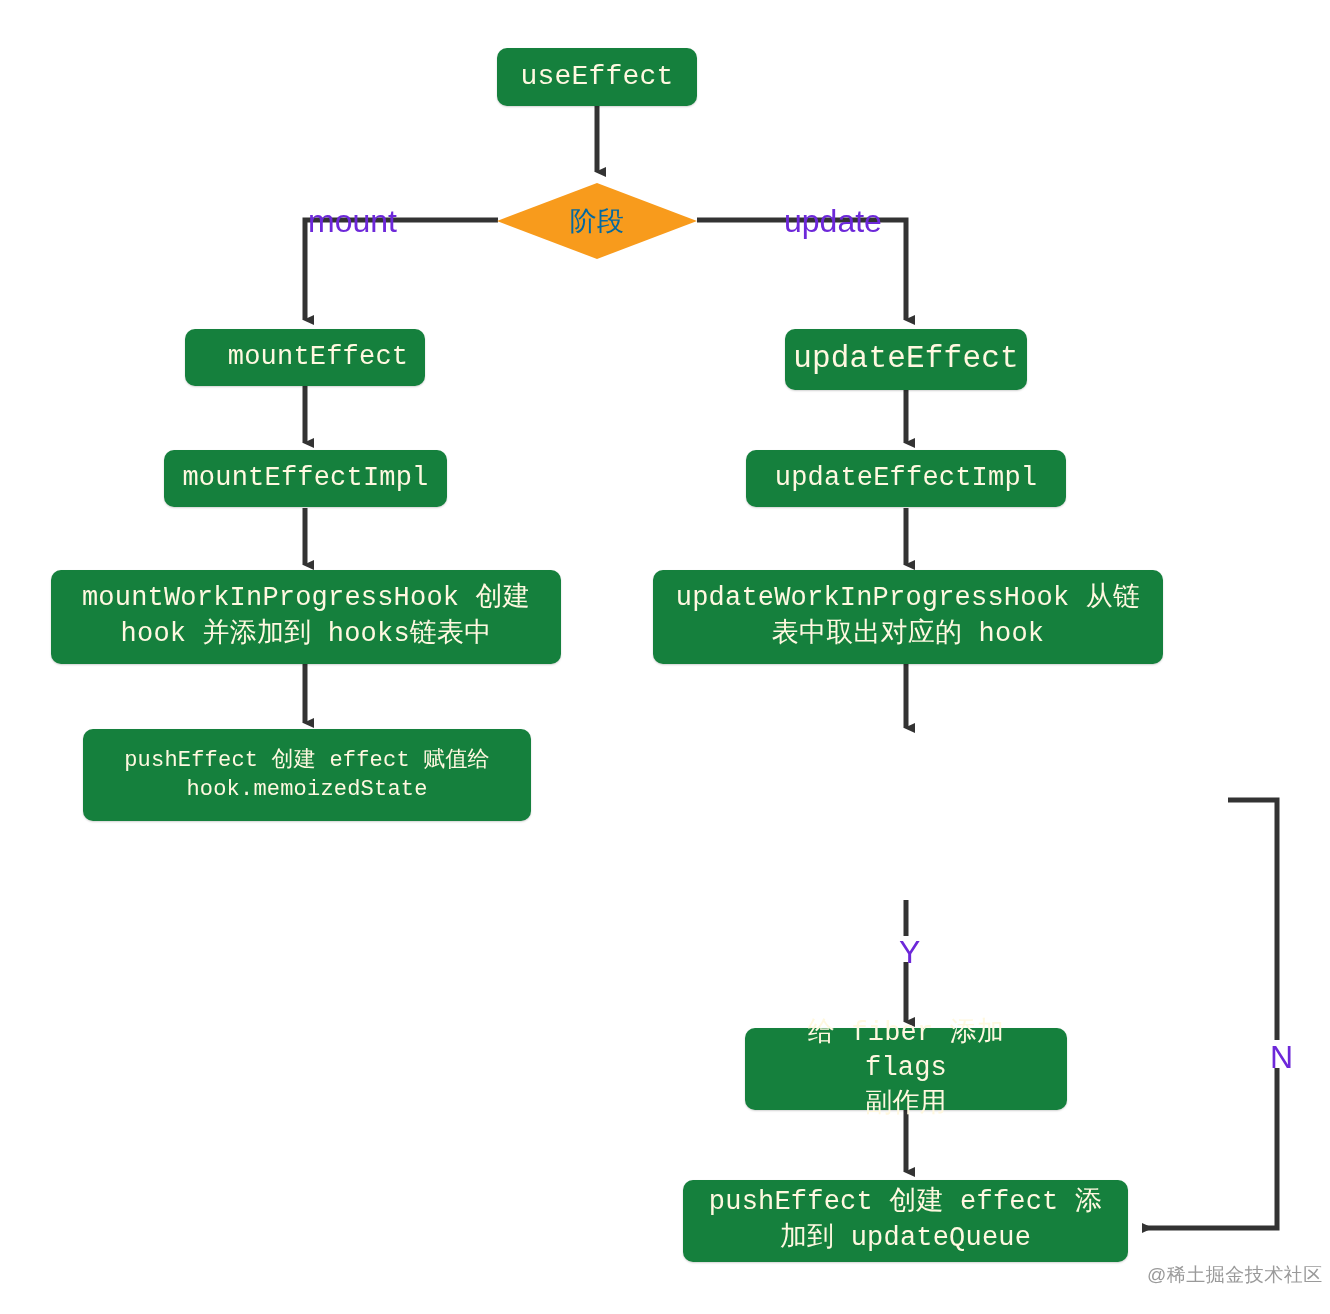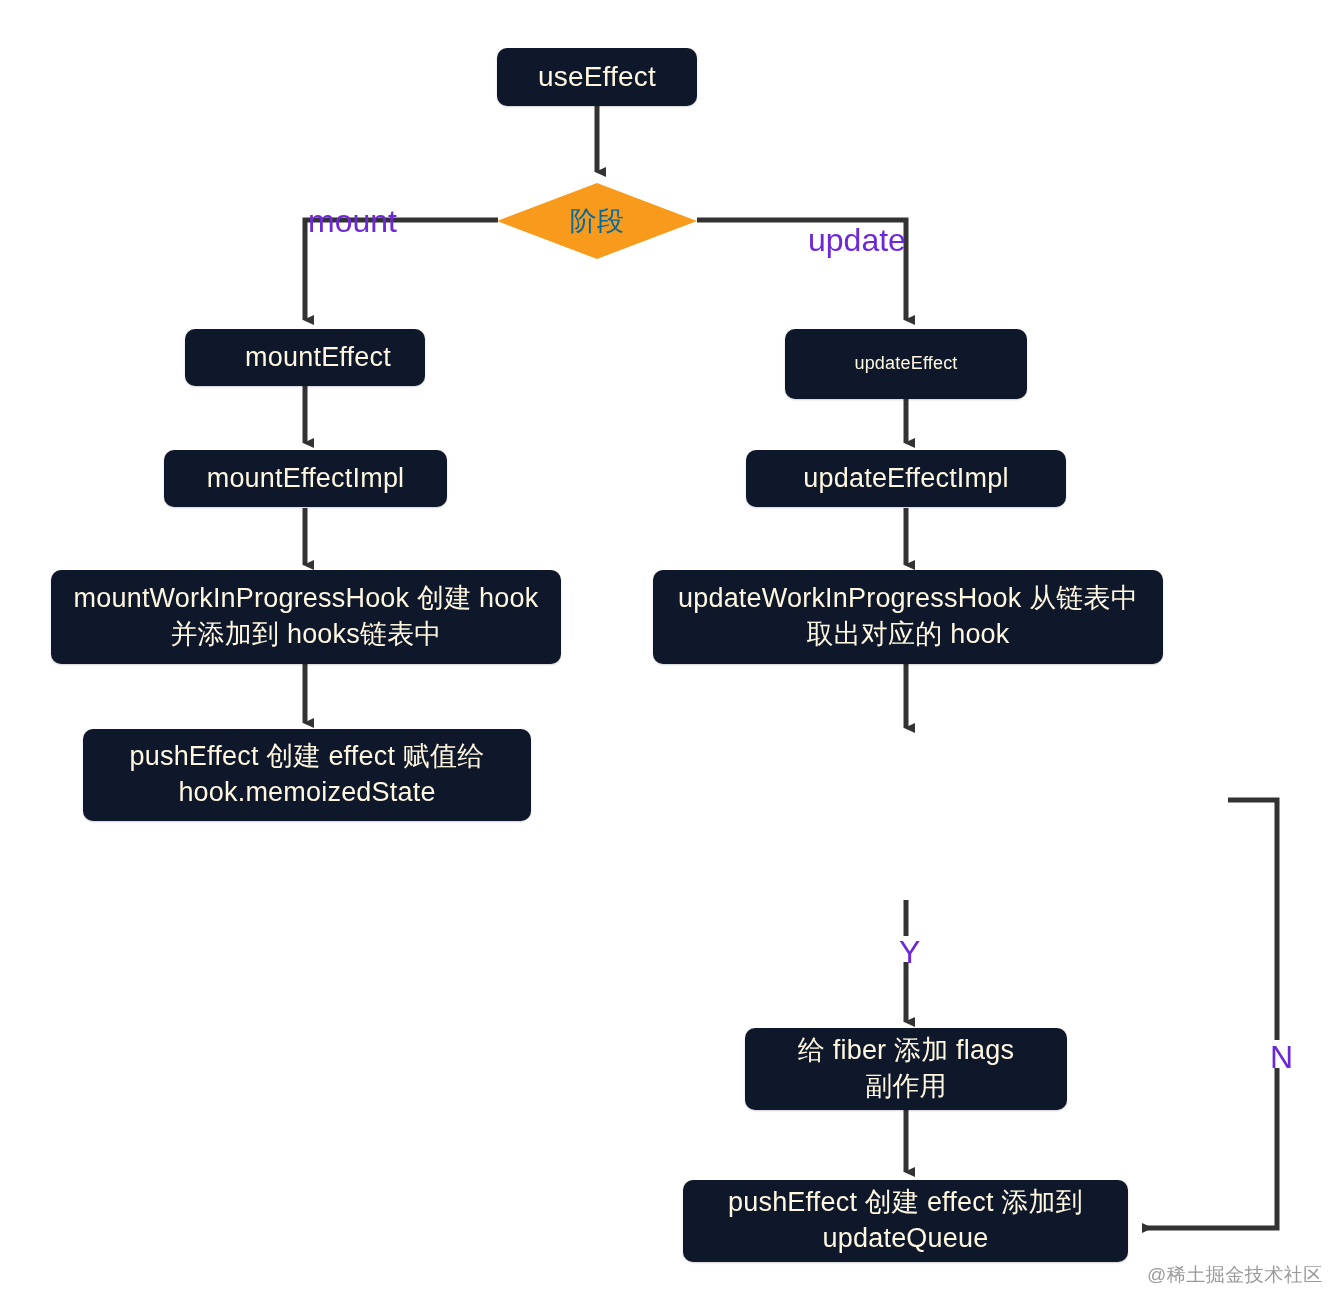--- a/index.html
+++ b/index.html
@@ -24,27 +24,28 @@
     height: 1314px;
     pointer-events: none;
   }
   .node {
     position: absolute;
     display: flex;
     align-items: center;
     justify-content: center;
     text-align: center;
     color: #FFF8E0;
-    background: #0f172a;
+    background: #15803d;
     border-radius: 10px;
     line-height: 1.32;
     padding: 4px 14px;
     box-shadow: 0 1px 2px rgba(0,0,0,0.18);
     white-space: pre-line;
     letter-spacing: 0.2px;
+    font-family: Liberation Mono, monospace;
   }
   .diamond-wrap {
     position: absolute;
     display: flex;
     align-items: center;
     justify-content: center;
   }
   .diamond-shape {
     position: absolute;
     left: 0; top: 0;
@@ -130,41 +131,41 @@
 
   <div class="diamond-wrap" style="left:497px; top:183px; width:200px; height:76px;">
     <div class="diamond-shape"></div>
     <span class="diamond-label" style="font-size:27px;">阶段</span>
   </div>
 
   <div class="edge-label" style="left:308px; top:205px;">
     <span>mount</span>
   </div>
 
-  <div class="edge-label" style="left:808px; top:205px;margin-top:19px;">
+  <div class="edge-label" style="left:784px; top:205px;">
     <span>update</span>
   </div>
 
   <div class="node" style="left:185px; top:329px; width:240px; height:57px; font-size:27px;padding-left:40px;">
     <span>mountEffect</span>
   </div>
 
   <div class="node" style="left:164px; top:450px; width:283px; height:57px; font-size:27px;">
     <span>mountEffectImpl</span>
   </div>
 
   <div class="node" style="left:51px; top:570px; width:510px; height:94px; font-size:27px;">
     <span style="white-space:normal; display:block; width:470px;">mountWorkInProgressHook 创建 hook 并添加到 hooks链表中</span>
   </div>
 
-  <div class="node" style="left:83px; top:729px; width:448px; height:92px; font-size:27px;">
+  <div class="node" style="left:83px; top:729px; width:448px; height:92px; font-size:22px;">
     <span style="white-space:normal; display:block; width:410px;">pushEffect 创建 effect 赋值给 hook.memoizedState</span>
   </div>
 
-  <div class="node" style="left:785px; top:329px; width:242px; height:70px; font-size:18px;">
+  <div class="node" style="left:785px; top:329px; width:242px; height:61px; font-size:31px;">
     <span>updateEffect</span>
   </div>
 
   <div class="node" style="left:653px; top:570px; width:510px; height:94px; font-size:27px;">
     <span style="white-space:normal; display:block; width:470px;">updateWorkInProgressHook 从链表中取出对应的 hook</span>
   </div>
 
   <div class="node" style="left:746px; top:450px; width:320px; height:57px; font-size:27px;">
     <span>updateEffectImpl</span>
   </div>

